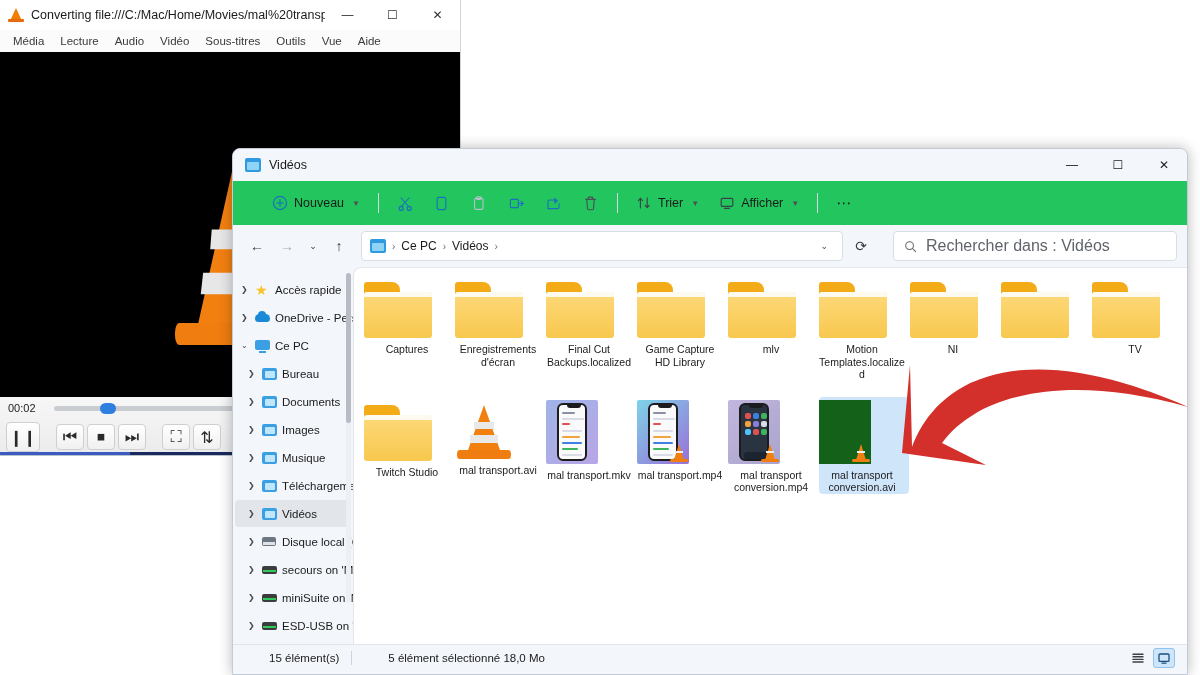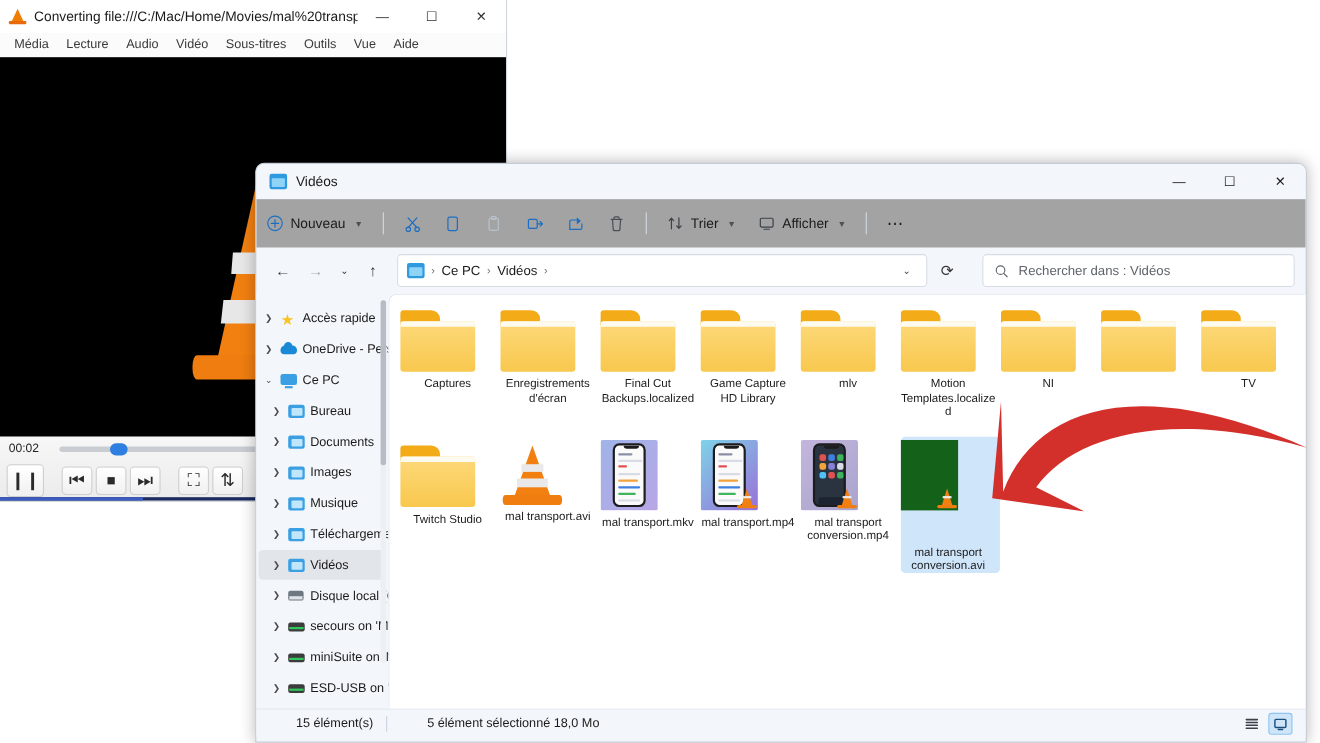--- a/index.html
+++ b/index.html
@@ -116,21 +116,21 @@
   }
   .folder-mini .fm-back { position:absolute; left:0; top:0; width:16px; height:14px; background:#2f9ae0; border-radius:2px; }
   .folder-mini .fm-front { position:absolute; left:2px; top:4px; width:12px; height:8px; background:#8fd4f7; border-radius:1px; }
   #exp-tab-title { font-size: 12.5px; color: #1b1b1b; }
   #exp-wbtns { position: absolute; right: 0; top: 0; display: flex; }
   .exp-wbtn {
     width: 46px; height: 32px; display: flex; align-items: center; justify-content: center;
     font-size: 12px; color: #1b1b1b;
   }
   #exp-toolbar {
-    height: 44px; background: #a3a3a3; display: flex; align-items: center; padding: 0 0; gap: 2px; text-align: right;
+    height: 44px; background: #22c55e; display: flex; align-items: center; padding: 0 30px; gap: 2px; text-align: right;
   }
   .tb-btn {
     height: 32px; display: flex; align-items: center; gap: 6px; padding: 0 9px; border-radius: 5px;
     font-size: 12.5px; color: #1b1b1b; white-space: nowrap;
   }
   .tb-sep { width: 1px; height: 20px; background: #d3d9e2; margin: 0 7px; }
   .chev { font-size: 8px; color: #505050; margin-left: 2px; }
 
   #exp-addressrow { height: 42px; display: flex; align-items: center; padding: 0 10px; gap: 2px; }
   .nav-btn {
@@ -145,21 +145,21 @@
     max-width: 535px;
   }
   .crumb { font-size: 12px; color: #1b1b1b; padding: 2px 4px; border-radius: 3px; }
   .crumb-sep { font-size: 10px; color: #6b7078; padding: 0 2px; }
   #addr-spacer { flex: 1 1 auto; }
   #addr-chev { font-size: 9px; color: #4a4a4a; padding: 0 6px; }
   #searchbox {
     width: 284px; height: 30px; background: #ffffff; border: 1px solid #d8dde5; border-radius: 4px;
     display: flex; align-items: center; padding: 0 10px; gap: 9px; margin-left: 16px;
   }
-  #search-ph { font-size: 12px; color: #5f646b; }
+  #search-ph { font-size: 16px; color: #5f646b; }
 
   #exp-body { display: flex; height: 377px; }
   #sidebar {
     width: 120px; height: 377px; padding-top: 8px; overflow: hidden; position: relative;
     background: #f3f6fb;
   }
   .side-item {
     height: 27px; display: flex; align-items: center; gap: 5px; padding-left: 6px;
     font-size: 11.5px; color: #1b1b1b; white-space: nowrap; border-radius: 4px;
     margin: 1px 2px;
@@ -705,21 +705,21 @@
               </span>
               <span class="mini-cone">
                 <span class="mc"></span>
                   <span class="mcs"></span>
                   <span class="mcb"></span>
               </span>
             </span>
             <span class="tile-label">mal transport conversion.mp4</span>
           </div>
 
-          <div class="tile selected" style="padding-top:3px;gap:27px;">
+          <div class="tile selected" style="padding-top:3px;">
             <span class="green-thumb">
               <span class="mini-cone">
                 <span class="mc"></span>
                   <span class="mcs"></span>
                   <span class="mcb"></span>
               </span>
             </span>
             <span class="tile-label">mal transport conversion.avi</span>
           </div>
         </div>

